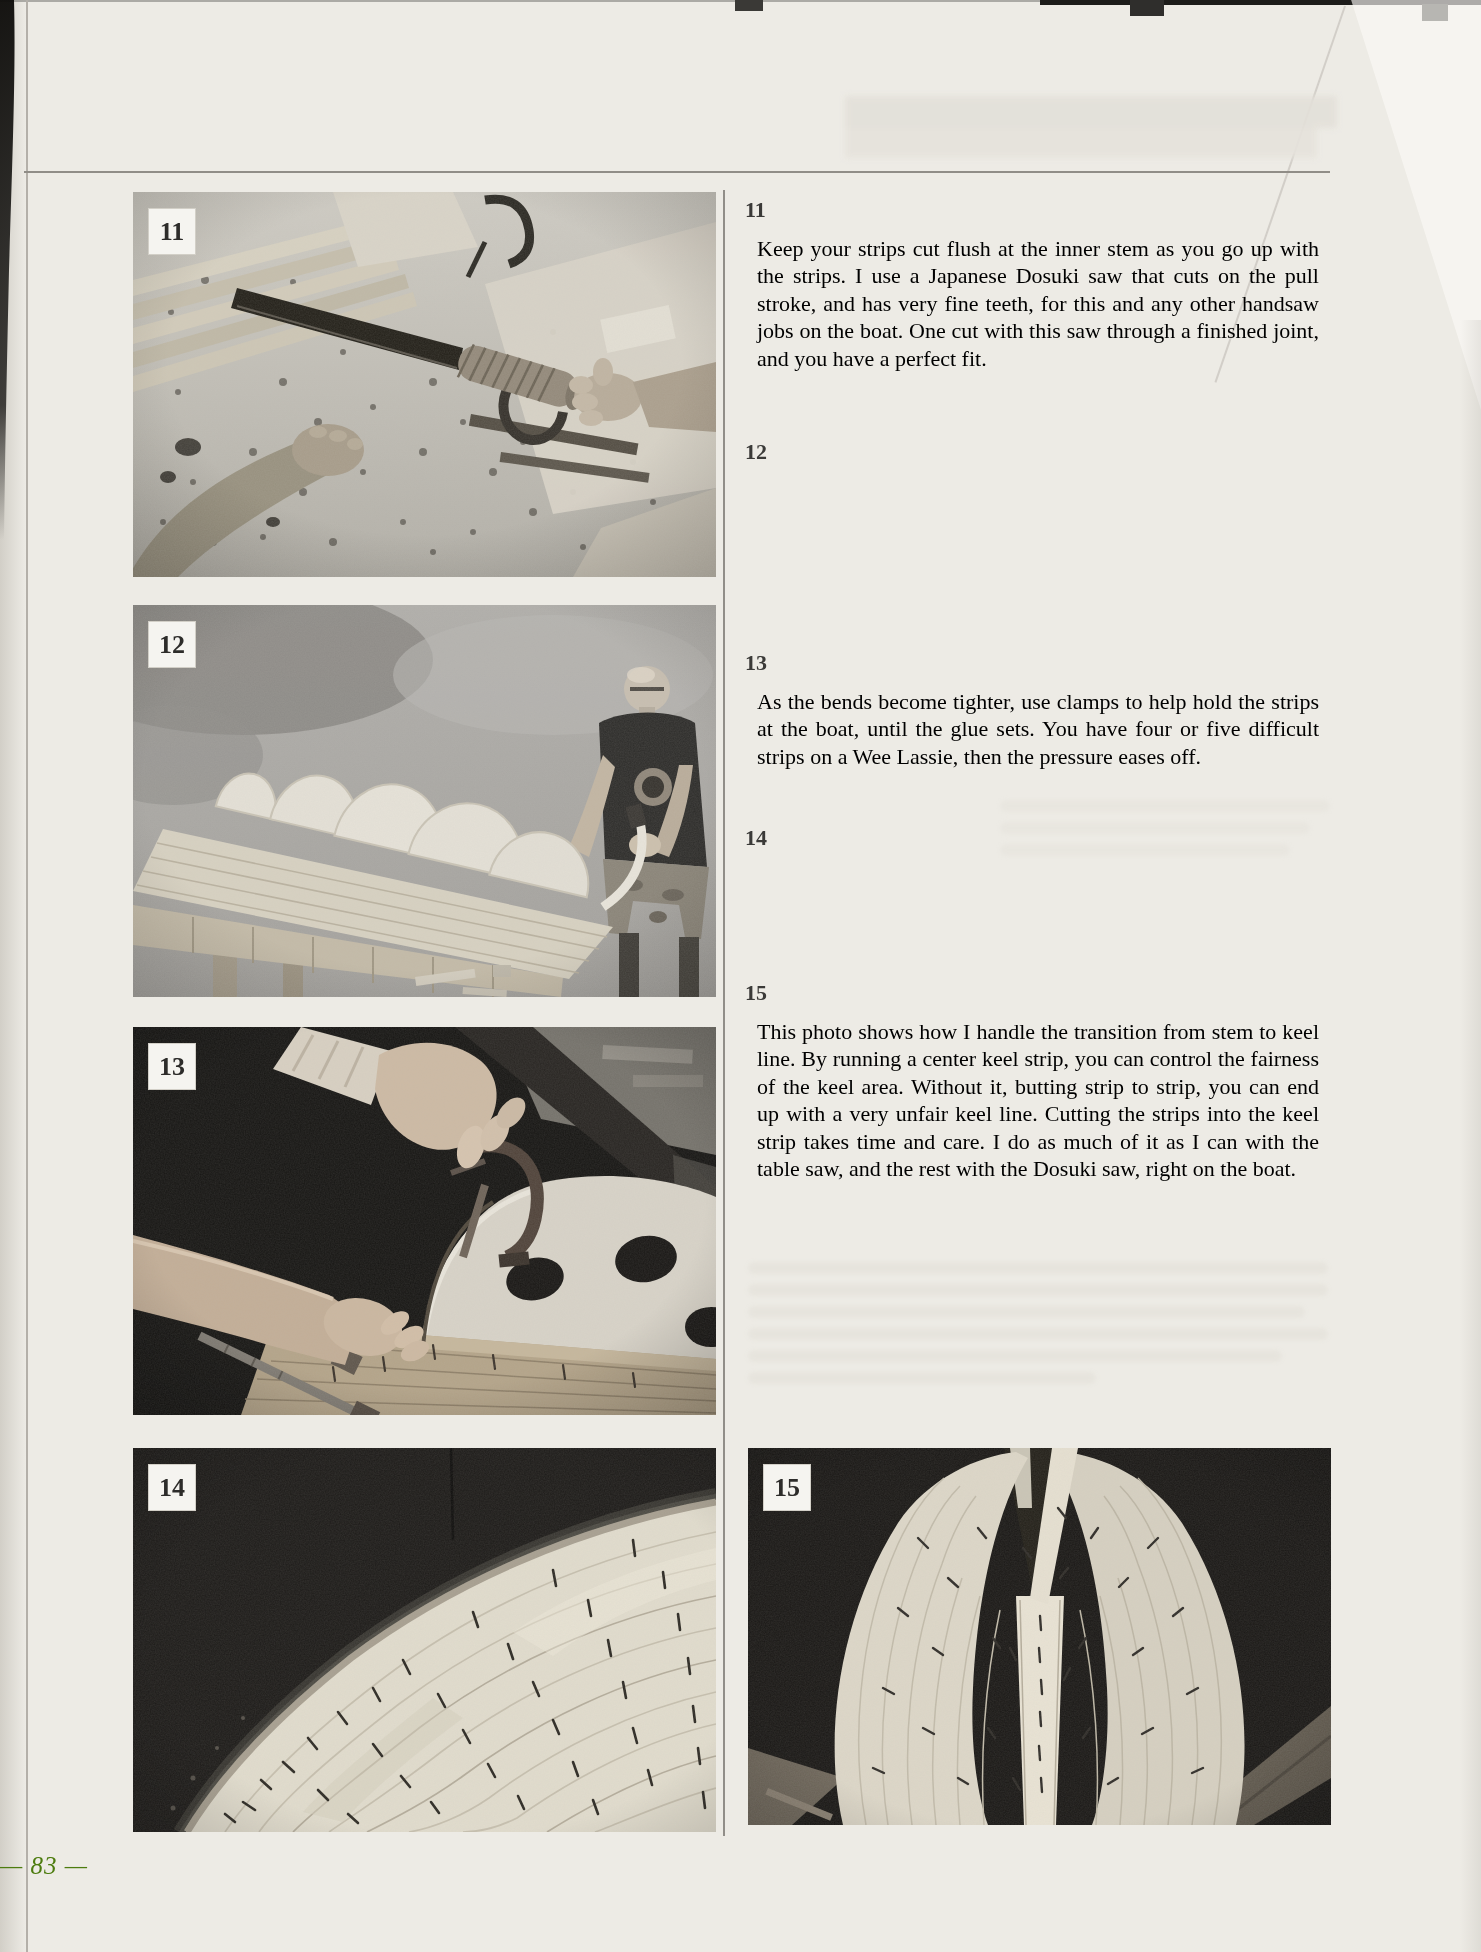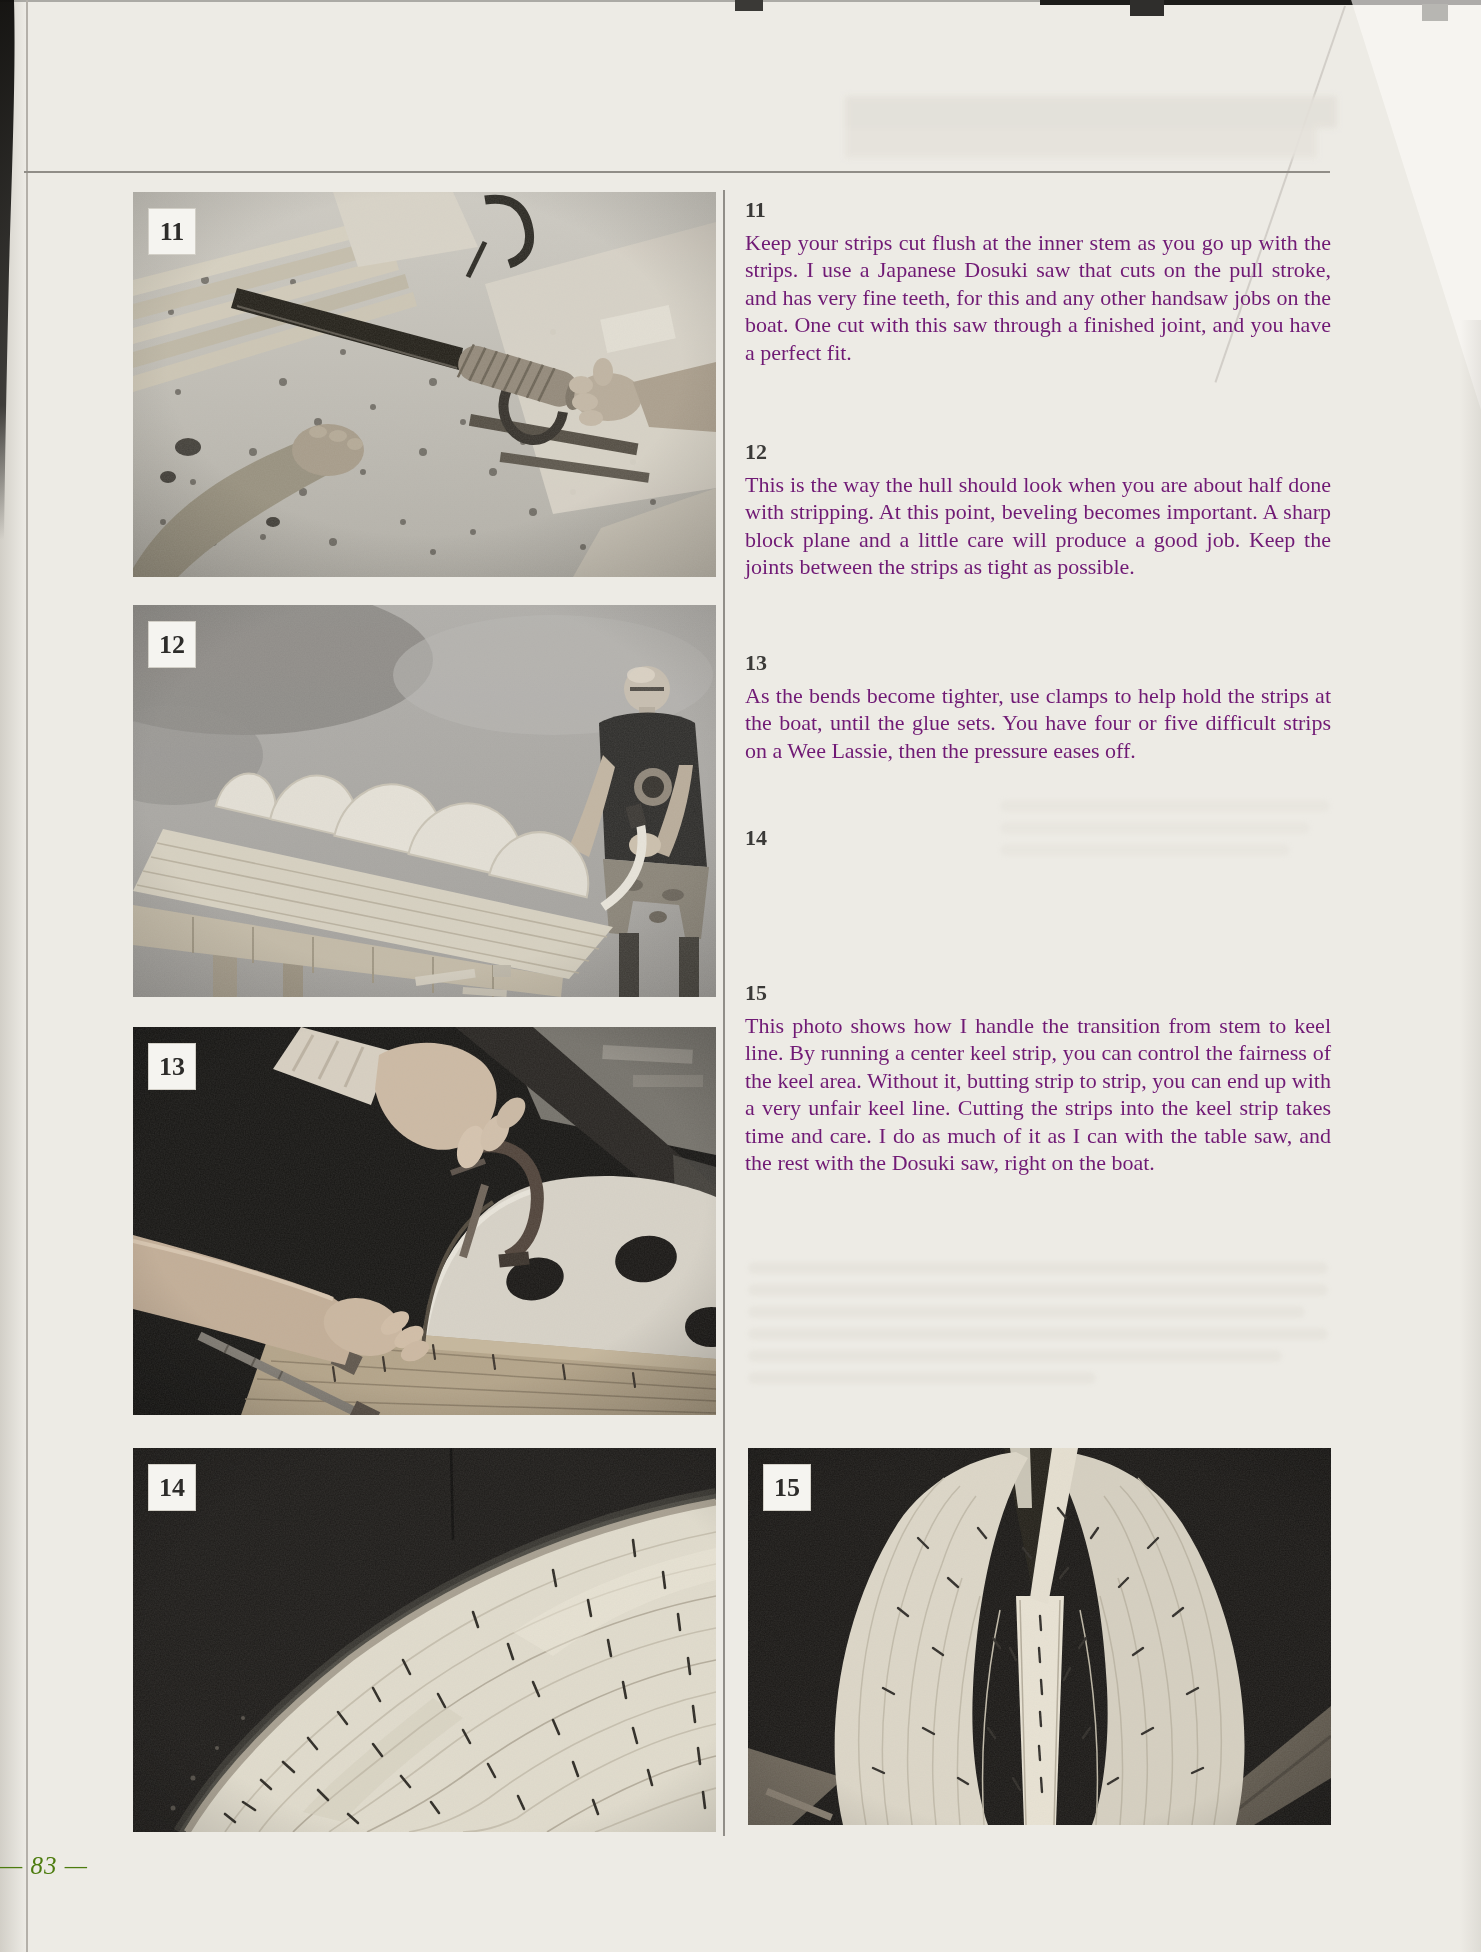--- a/index.html
+++ b/index.html
@@ -35,22 +35,22 @@
   .plabel{
     position:absolute;left:15px;top:16px;width:46px;height:45px;
     background:#f5f4f0;border:1px solid #d2cfc7;
     display:flex;align-items:center;justify-content:center;
     font:700 26px "Liberation Serif","DejaVu Serif",serif;color:#2d2c2a;
   }
   
   .entry{position:absolute;left:745px;width:586px;}
   .enum{font:700 22px/26px "Liberation Serif","DejaVu Serif",serif;color:#3b3a38;margin-bottom:6px;}
   .entry p{
-    margin:0;font:400 22px/27.4px "Liberation Serif","DejaVu Serif",serif;
-    color:#701a75;text-align:justify;
+    margin:12px;font:400 22px/27.4px "Liberation Serif","DejaVu Serif",serif;
+    color:#000000;text-align:justify;
   }
   .pageno{
     position:absolute;left:0;top:1852px;width:1470px;
     font:italic 400 25px "Liberation Serif","DejaVu Serif",serif;color:#4d7c0f;letter-spacing:1px;
   }
 </style>
 </head>
 <body>
 
 <div class="page">
@@ -533,21 +533,20 @@
     </svg>
     <div class="plabel">15</div>
   </figure>
 
   <section class="entry" style="top:197px;">
     <div class="enum">11</div>
     <p>Keep your strips cut flush at the inner stem as you go up with the strips. I use a Japanese Dosuki saw that cuts on the pull stroke, and has very fine teeth, for this and any other handsaw jobs on the boat. One cut with this saw through a finished joint, and you have a perfect fit.</p>
   </section>
   <section class="entry" style="top:439px;">
     <div class="enum">12</div>
-    <p>This is the way the hull should look when you are about half done with stripping. At this point, beveling becomes important. A sharp block plane and a little care will produce a good job. Keep the joints between the strips as tight as possible.</p>
   </section>
   <section class="entry" style="top:650px;">
     <div class="enum">13</div>
     <p>As the bends become tighter, use clamps to help hold the strips at the boat, until the glue sets. You have four or five difficult strips on a Wee Lassie, then the pressure eases off.</p>
   </section>
   <section class="entry" style="top:825px;">
     <div class="enum">14</div>
   </section>
   <section class="entry" style="top:980px;">
     <div class="enum">15</div>

